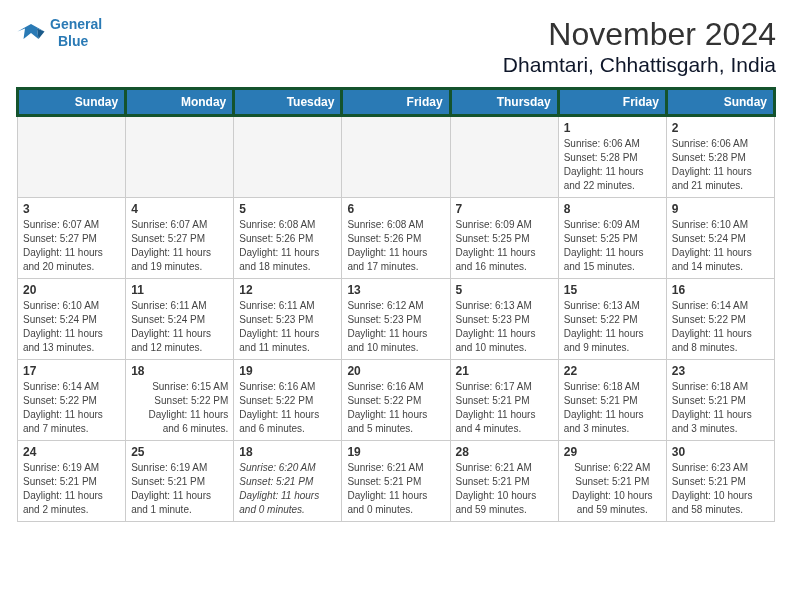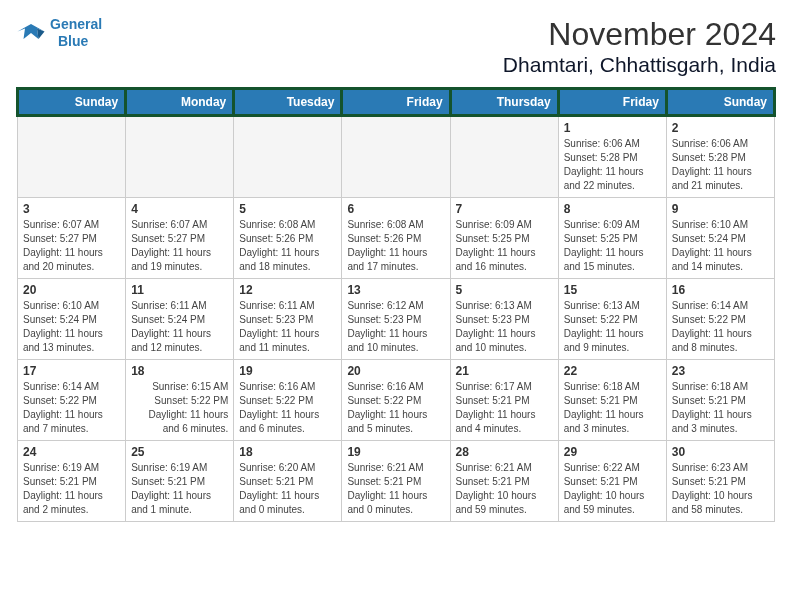--- a/index.html
+++ b/index.html
@@ -301,42 +301,42 @@
         </td>
         <td>
           <div class="day-num">25</div>
           <div class="day-info" style="white-space: pre-line;">Sunrise: 6:19 AM
 Sunset: 5:21 PM
 Daylight: 11 hours
 and 1 minute.</div>
         </td>
         <td>
           <div class="day-num">18</div>
-          <div class="day-info" style="white-space: pre-line;">Sunrise: 6:20 AM
+          <div class="day-info" style="white-space: pre-line; font-style: italic;">Sunrise: 6:20 AM
 Sunset: 5:21 PM
 Daylight: 11 hours
 and 0 minutes.</div>
         </td>
         <td>
           <div class="day-num">19</div>
           <div class="day-info" style="white-space: pre-line;">Sunrise: 6:21 AM
 Sunset: 5:21 PM
 Daylight: 11 hours
 and 0 minutes.</div>
         </td>
         <td>
           <div class="day-num">28</div>
           <div class="day-info" style="white-space: pre-line;">Sunrise: 6:21 AM
 Sunset: 5:21 PM
 Daylight: 10 hours
 and 59 minutes.</div>
         </td>
         <td>
           <div class="day-num">29</div>
-          <div class="day-info" style="white-space: pre-line;">Sunrise: 6:22 AM
+          <div class="day-info" style="white-space: pre-line; text-align: center;">Sunrise: 6:22 AM
 Sunset: 5:21 PM
 Daylight: 10 hours
 and 59 minutes.</div>
         </td>
         <td>
           <div class="day-num">30</div>
           <div class="day-info" style="white-space: pre-line;">Sunrise: 6:23 AM
 Sunset: 5:21 PM
 Daylight: 10 hours
 and 58 minutes.</div>

